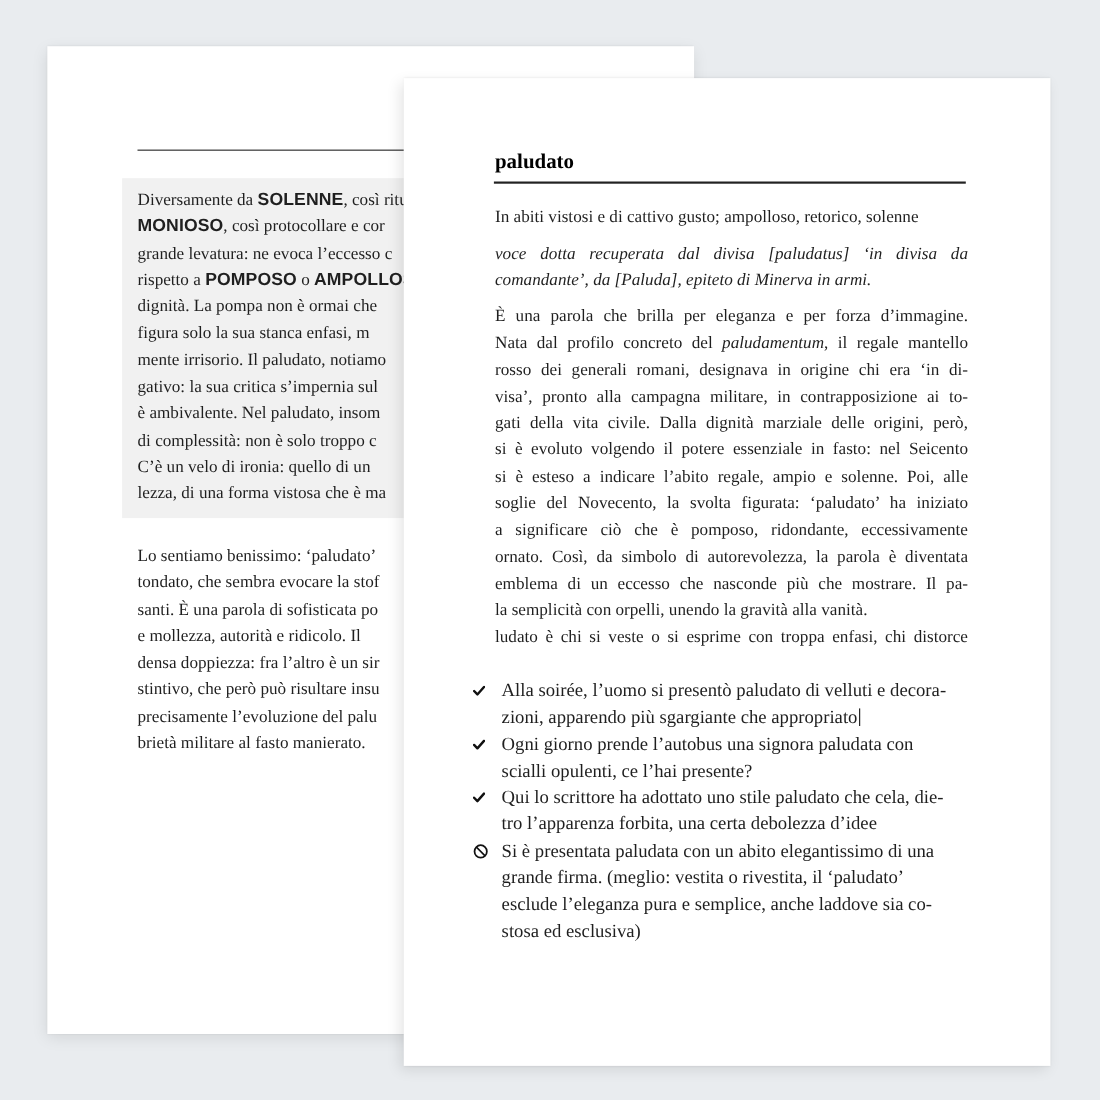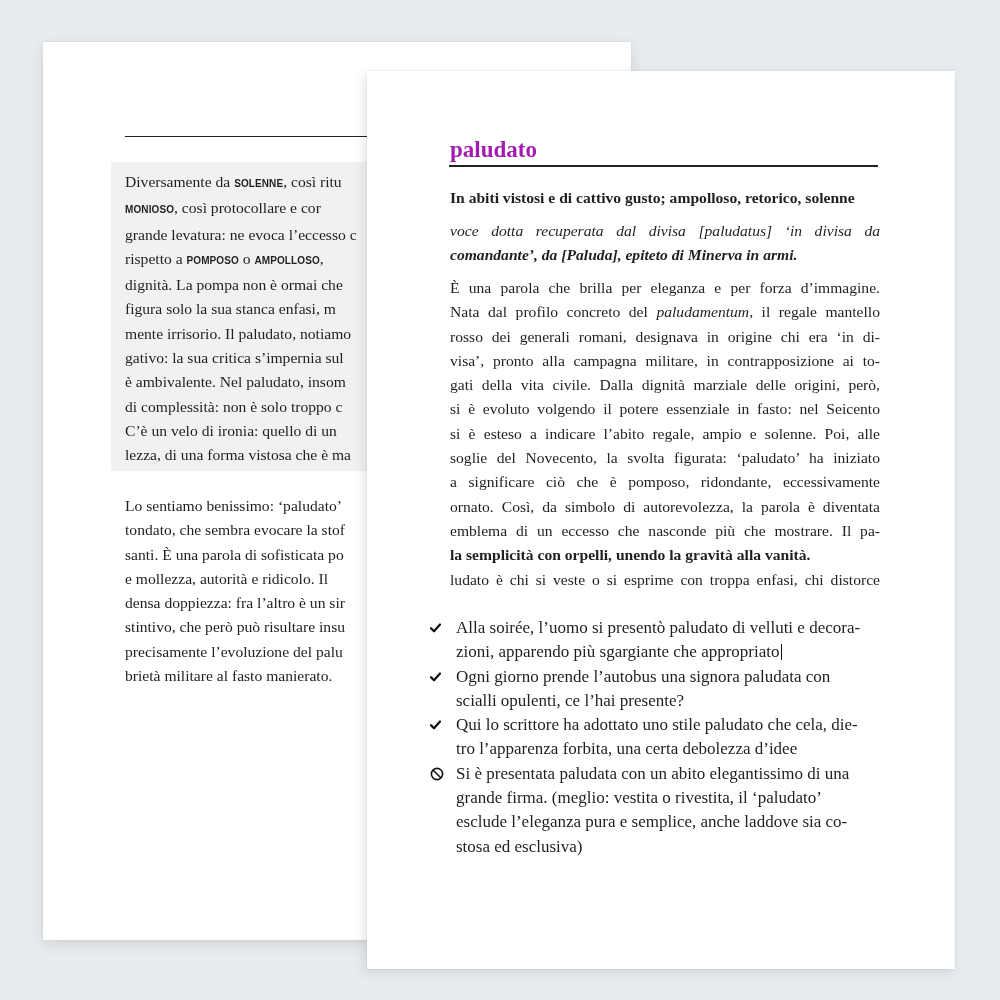--- a/index.html
+++ b/index.html
@@ -10,28 +10,28 @@
     .page-back { left: 43px; top: 42px; width: 588px; height: 898px; }
     .page-front { left: 367px; top: 71px; width: 588px; height: 898px; z-index: 2; box-shadow: -3px 4px 12px rgba(0,0,0,0.10), 0 0 2px rgba(0,0,0,0.10); }
 
     
     .back-rule { position: absolute; left: 82px; top: 94px; width: 520px; height: 1px; background: #222; }
     .back-box { position: absolute; left: 68px; top: 120px; width: 560px; height: 309px; background: #f1f1f1; }
     .back-text { position: absolute; left: 82px; width: 520px; font-family: "Liberation Serif", serif; font-size: 15.6px; line-height: 24.3px; color: #1f1f1f; white-space: nowrap; }
     .back-box-text { top: 128px; }
     .back-para-text { top: 452px; }
     .back-text .line { display: block; }
-    .kw { font-family: "Liberation Sans", sans-serif; font-weight: bold; font-size: 10px; letter-spacing: 0.1px; }
+    .kw { font-family: "Liberation Sans", sans-serif; font-weight: bold; font-size: 16px; letter-spacing: 0.1px; }
 
     
-    .headword { position: absolute; left: 83px; top: 66px; font-family: "Liberation Serif", serif; font-weight: bold; font-size: 23px; color: #a21caf; }
+    .headword { position: absolute; left: 83px; top: 66px; font-family: "Liberation Serif", serif; font-weight: bold; font-size: 19px; color: #000000; }
     .head-rule { position: absolute; left: 82px; top: 94px; width: 429px; height: 1.5px; background: #222; }
     .front-text { position: absolute; left: 83px; width: 430px; font-family: "Liberation Serif", serif; font-size: 15.6px; color: #1f1f1f; white-space: nowrap; }
     .front-text .line { display: block; text-align: justify; text-align-last: justify; }
-    .front-text .line.last { text-align-last: left; font-weight: bold; }
+    .front-text .line.last { text-align-last: left; }
     .definition { top: 116px; line-height: 22px; }
     .etymology { top: 148px; line-height: 24px; font-style: italic; }
     .body-para { top: 205px; line-height: 24.3px; }
     .ital { font-style: italic; }
 
     .examples { position: absolute; left: 60px; top: 545px; width: 460px; font-family: "Liberation Serif", serif; font-size: 17px; line-height: 24.3px; color: #1f1f1f; }
     .example { display: flex; align-items: flex-start; margin-bottom: 0; }
     .ex-icon { width: 29px; flex: 0 0 29px; height: 24px; display: flex; align-items: center; justify-content: flex-start; padding-left: 3px; }
     .ex-lines { white-space: nowrap; }
     .ex-lines .line { display: block; }

